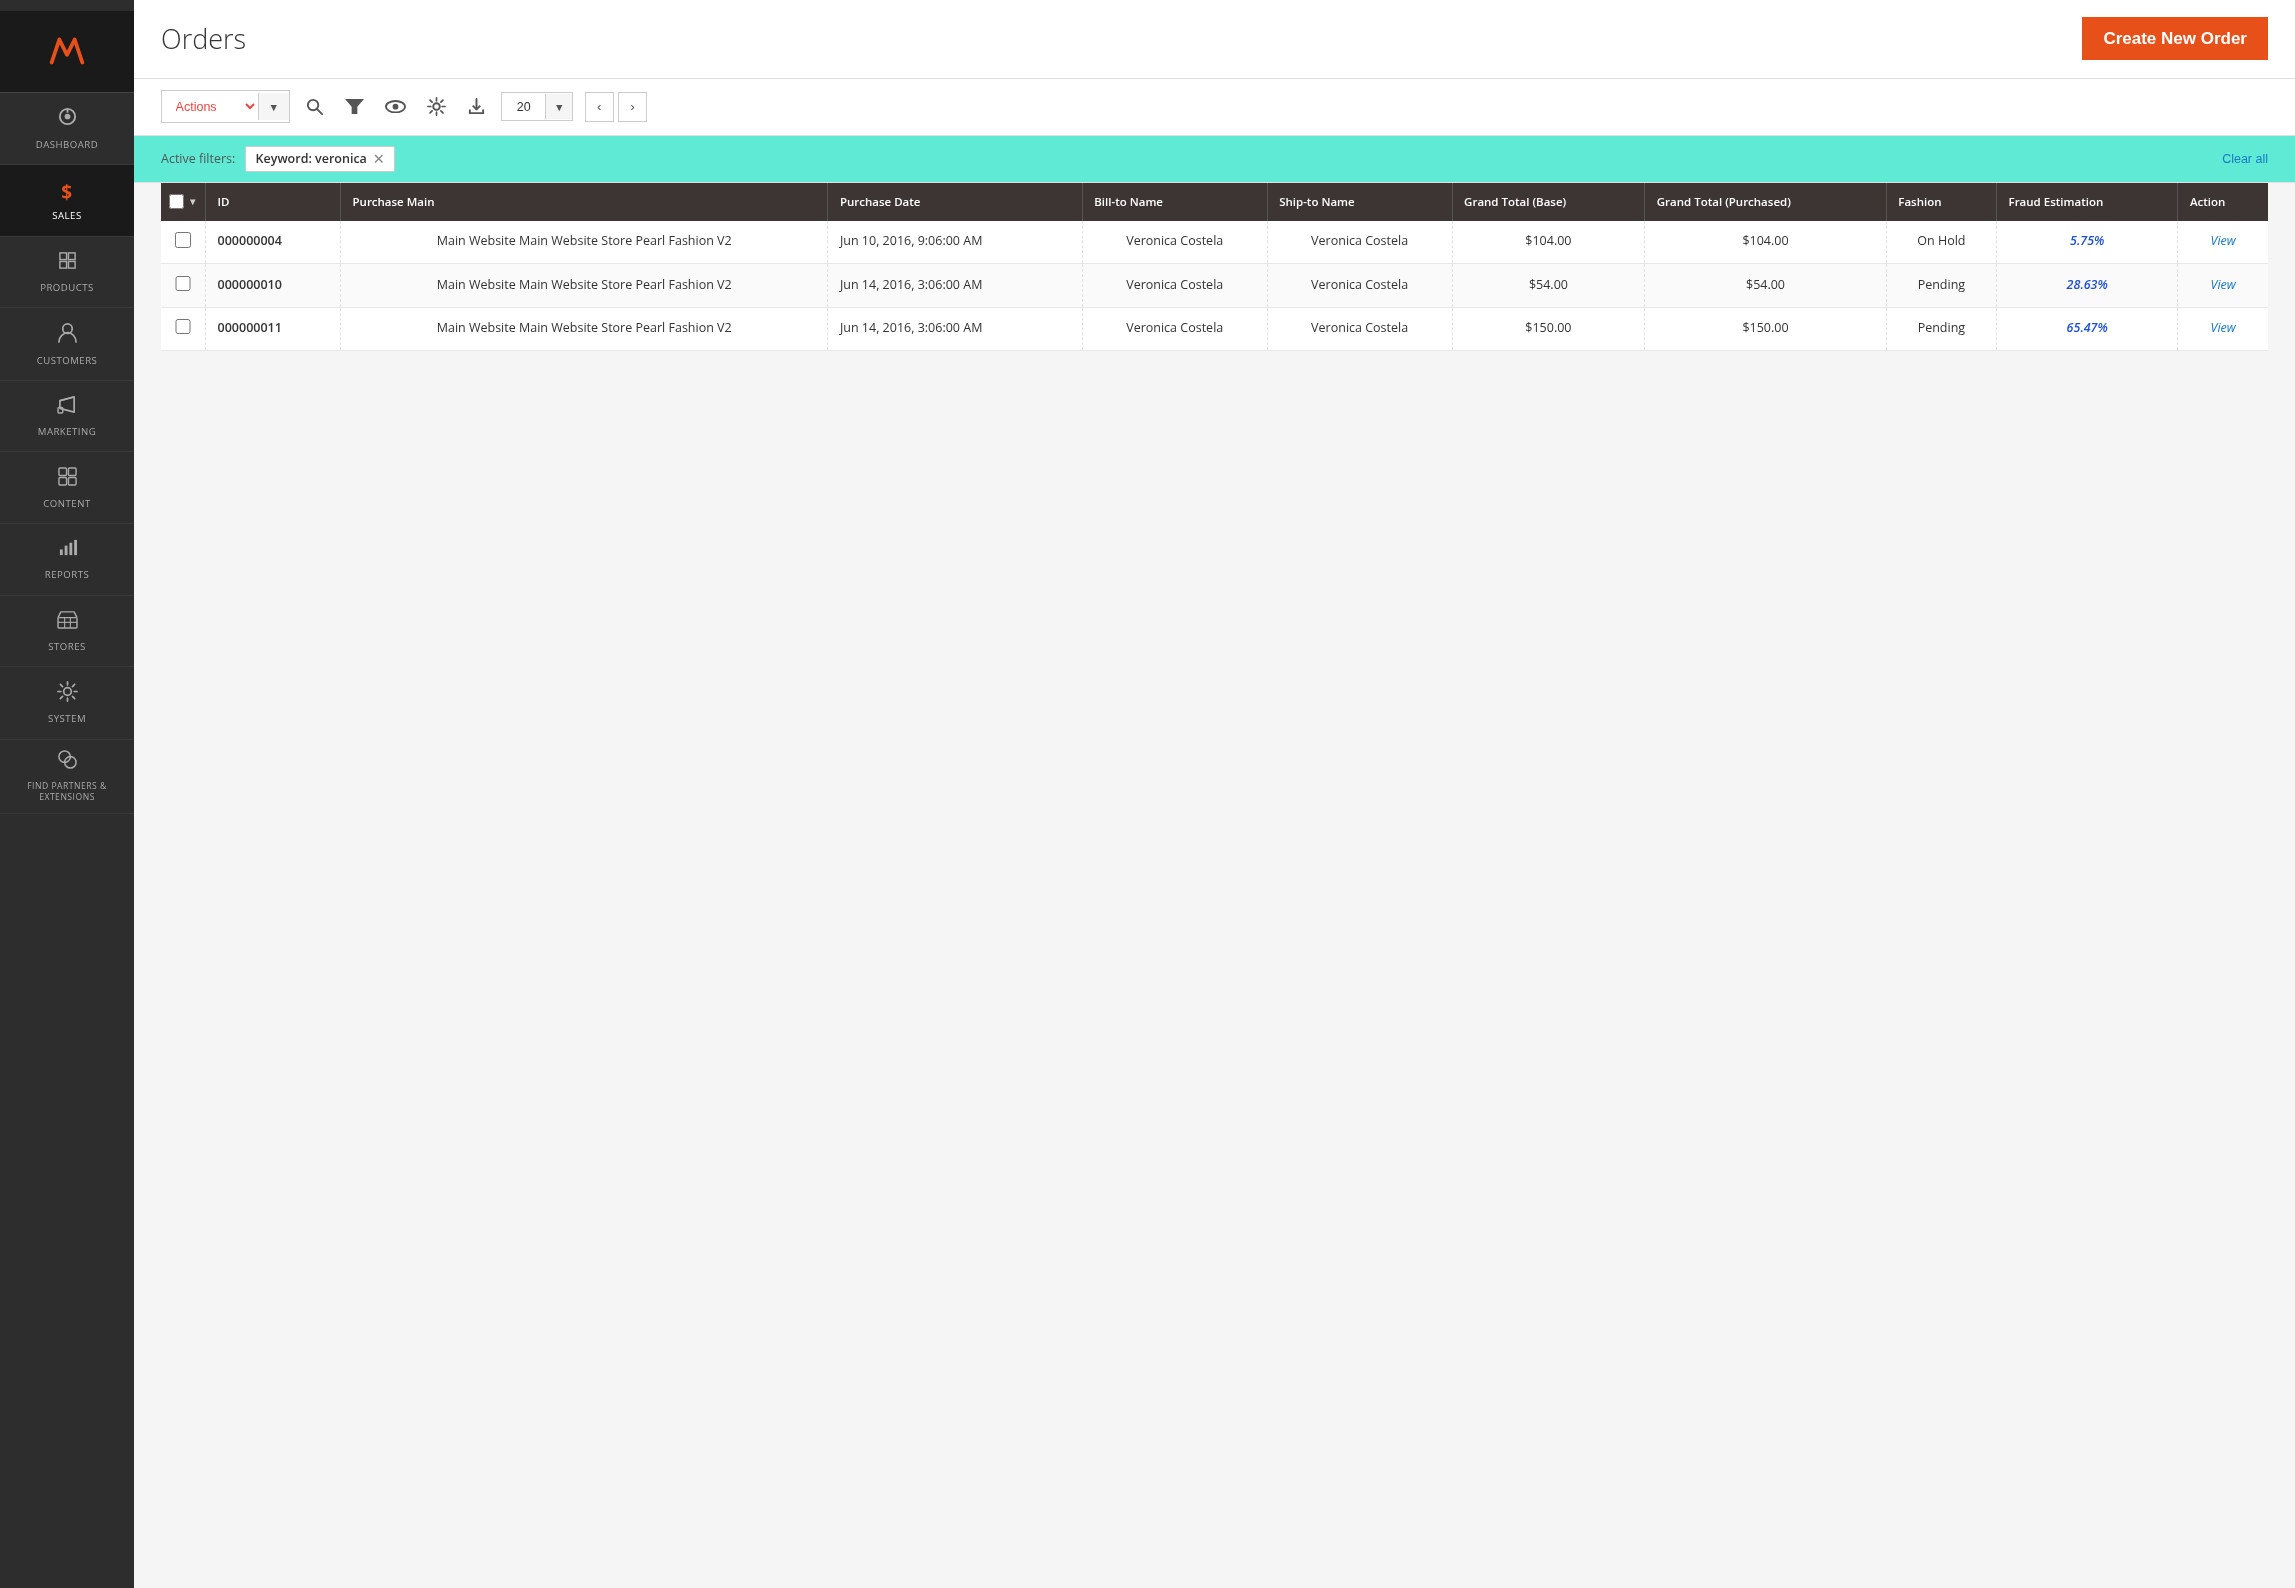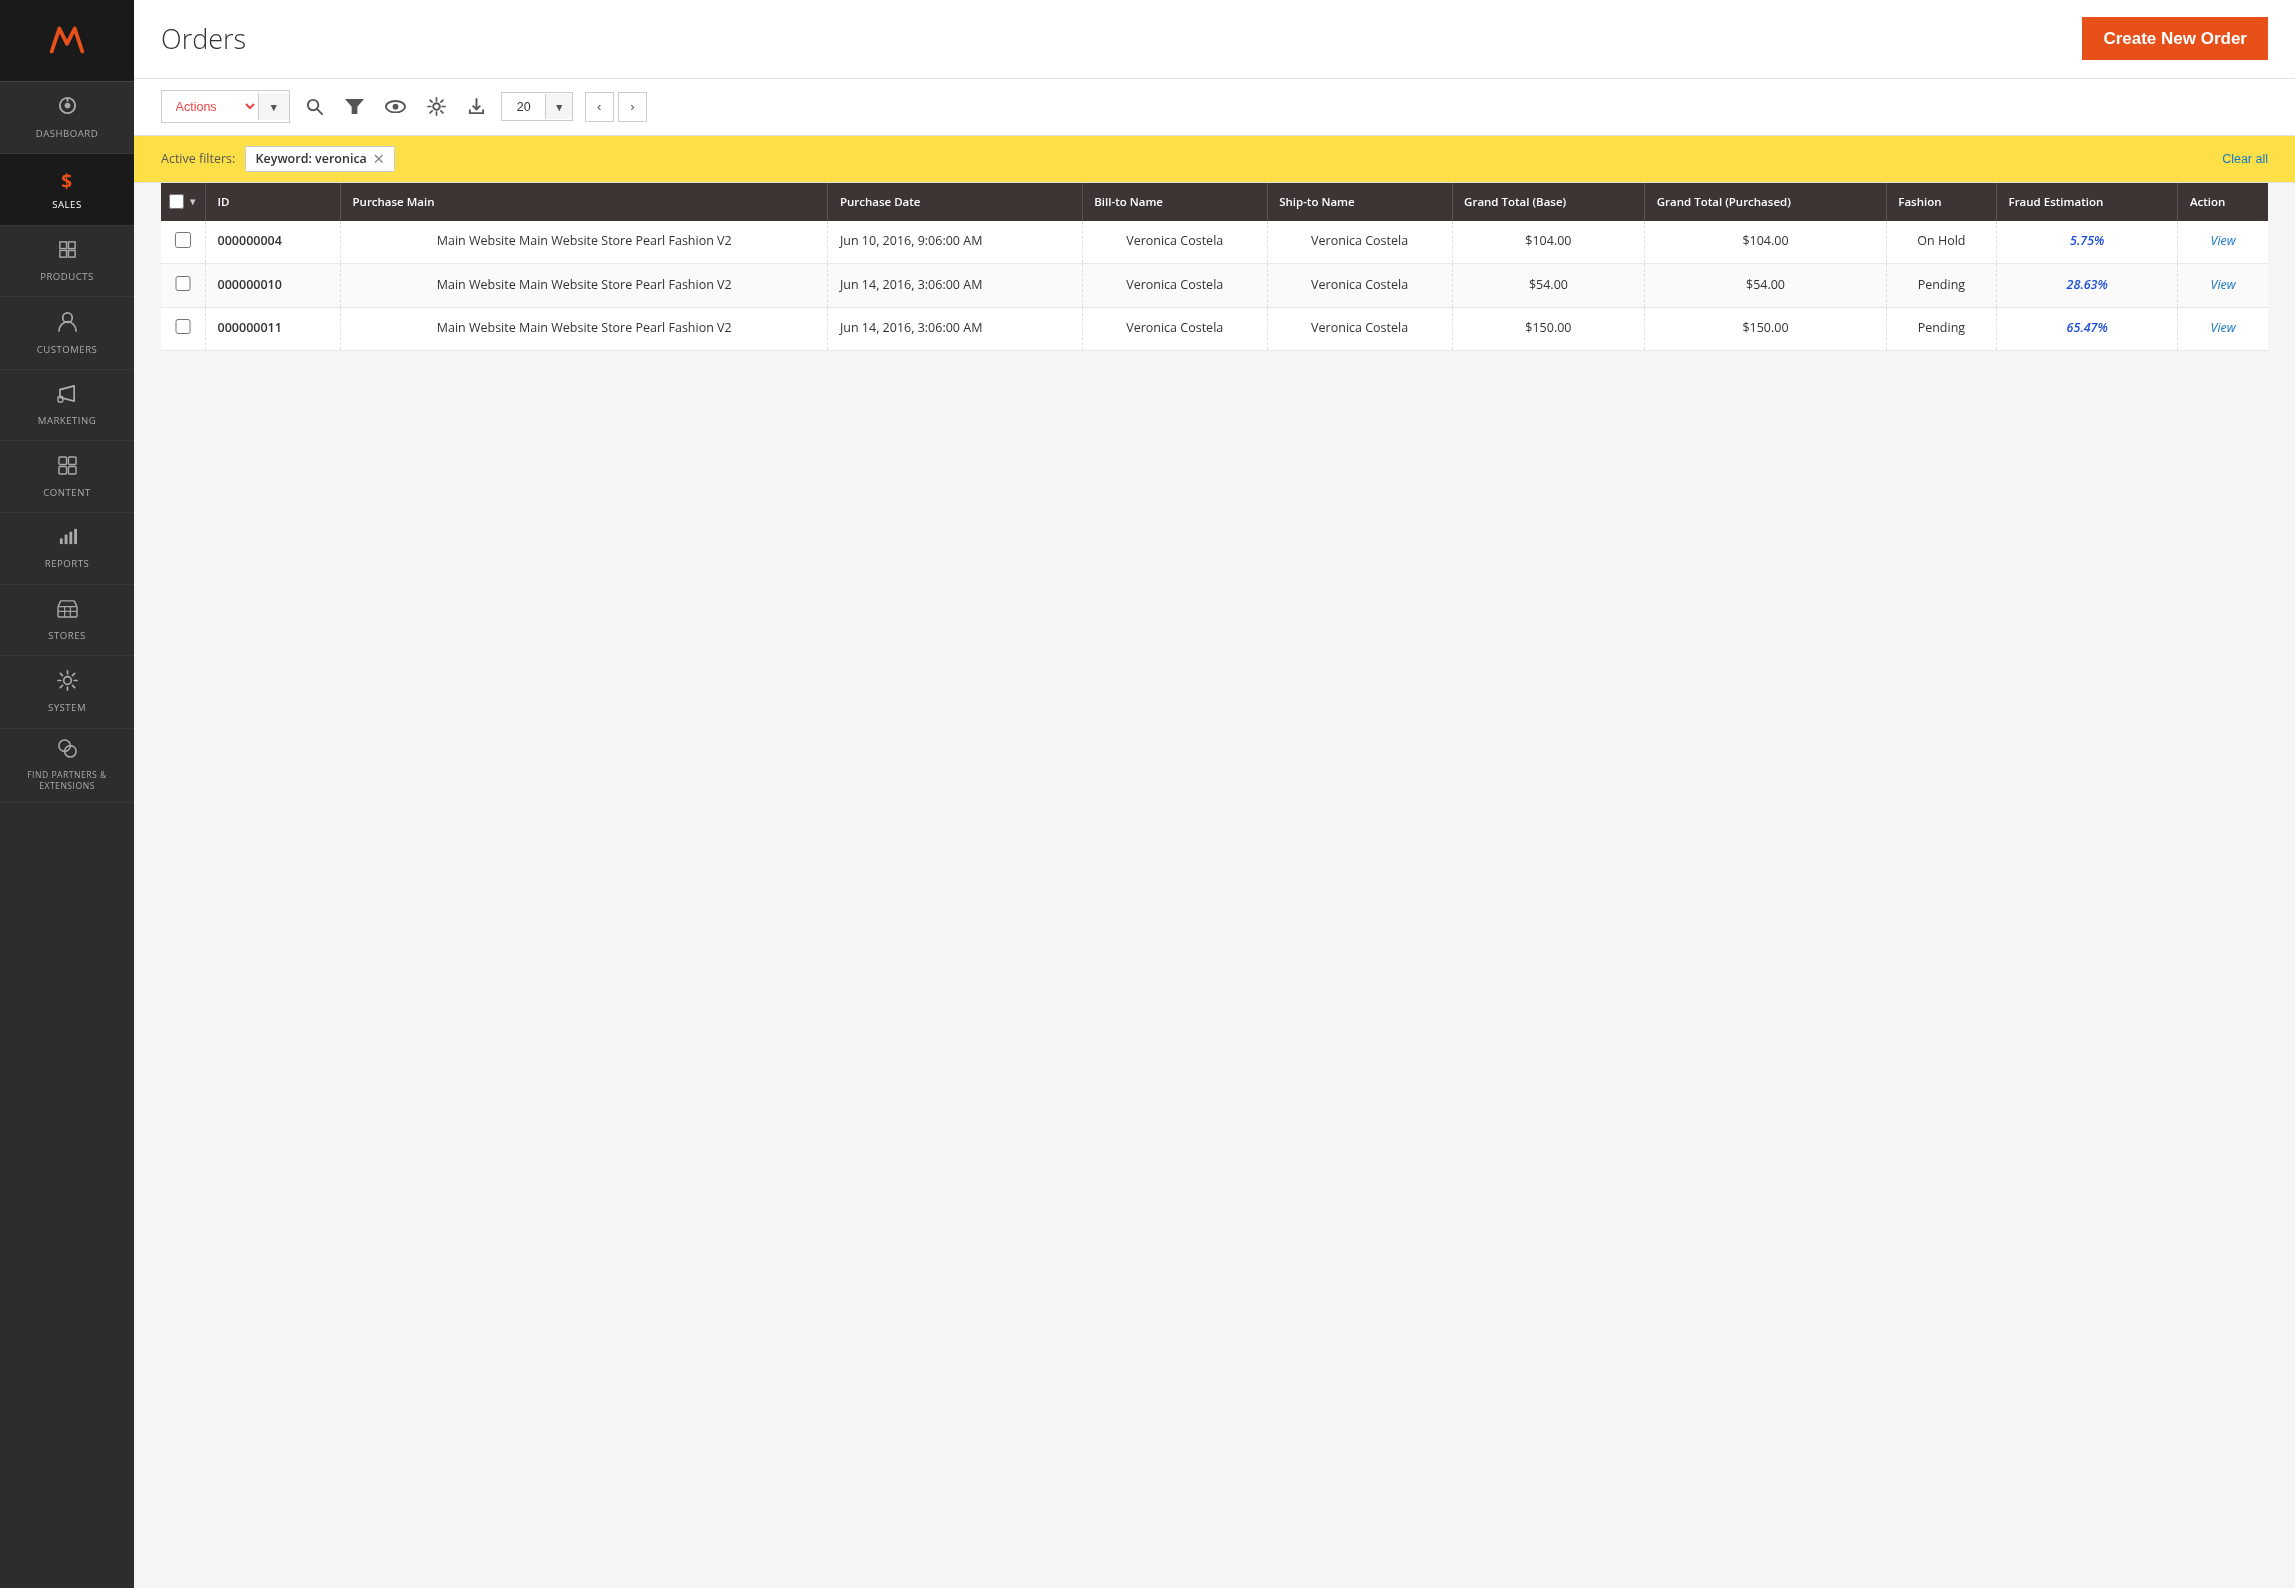--- a/index.html
+++ b/index.html
@@ -6,21 +6,21 @@
     body { font-family: 'Open Sans', Arial, sans-serif; font-size: 12.5px; background: #f5f5f5; display: flex; height: 100vh; overflow: hidden; }
 
     
     .sidebar {
       width: 134px;
       min-width: 134px;
       background: #2d2d2d;
       display: flex;
       flex-direction: column;
       align-items: center;
-      padding-top: 0;
+      padding-top: 11px;
       overflow-y: auto;
     }
     .sidebar-logo {
       width: 100%;
       background: #1a1a1a;
       display: flex;
       align-items: center;
       justify-content: center;
       padding: 17.3px 0;
       border-bottom: 1px solid #444;
@@ -173,21 +173,21 @@
       border: 1px solid #ccc;
       background: #fff;
       padding: 6.7px 11.5px;
       cursor: pointer;
       color: #555;
       font-size: 13.4px;
     }
 
     
     .active-filters {
-      background: #fde047;
+      background: #5eead4;
       padding: 9.6px 27px;
       display: flex;
       align-items: center;
       gap: 9.6px;
       border-bottom: 1px solid #e0e0e0;
     }
     .filters-label {
       color: #555;
       font-size: 12.5px;
     }

